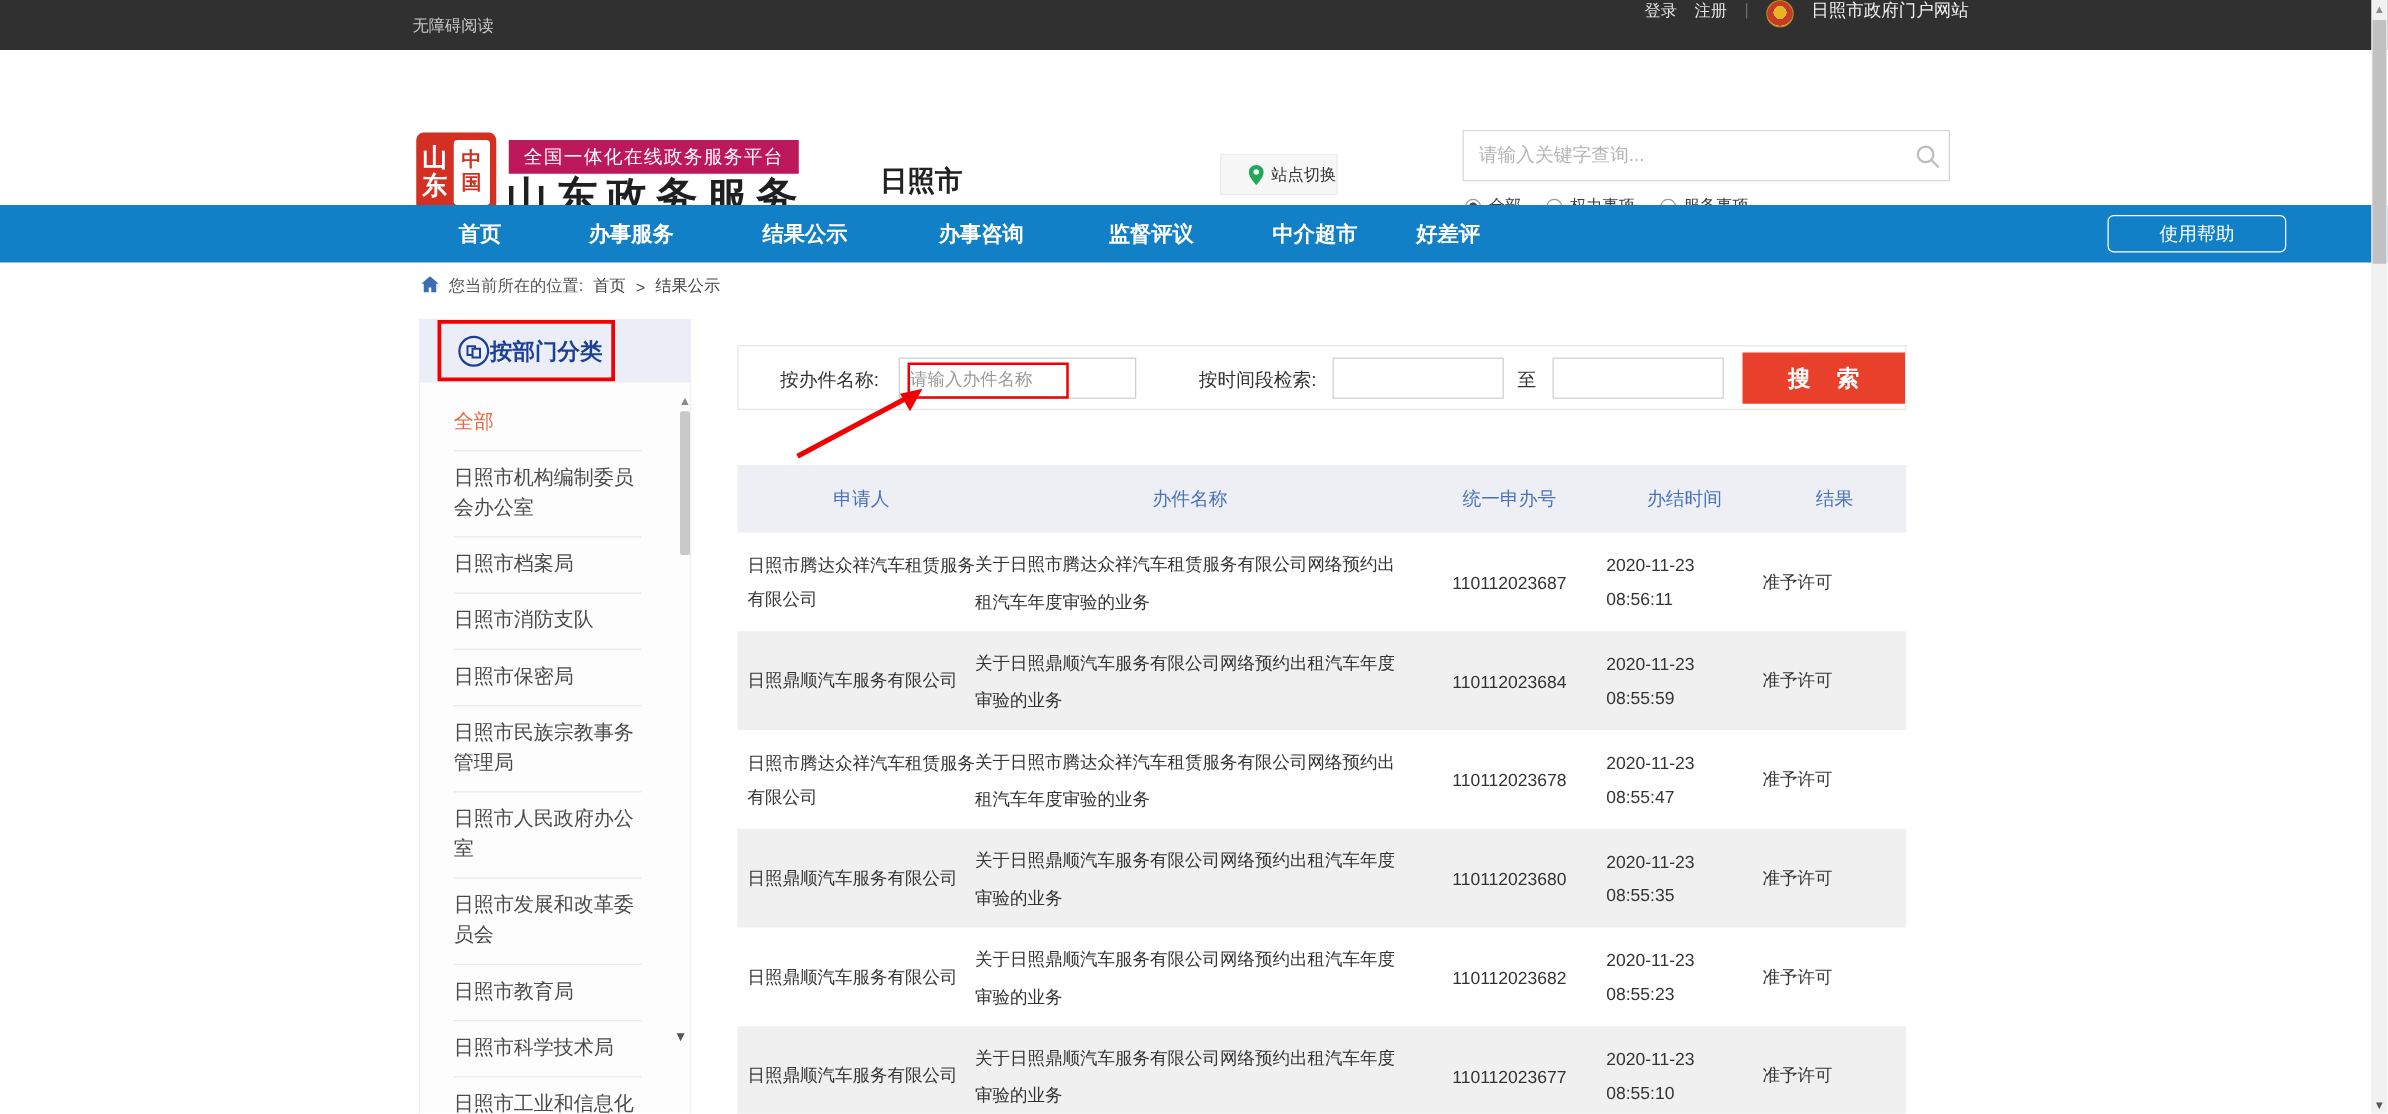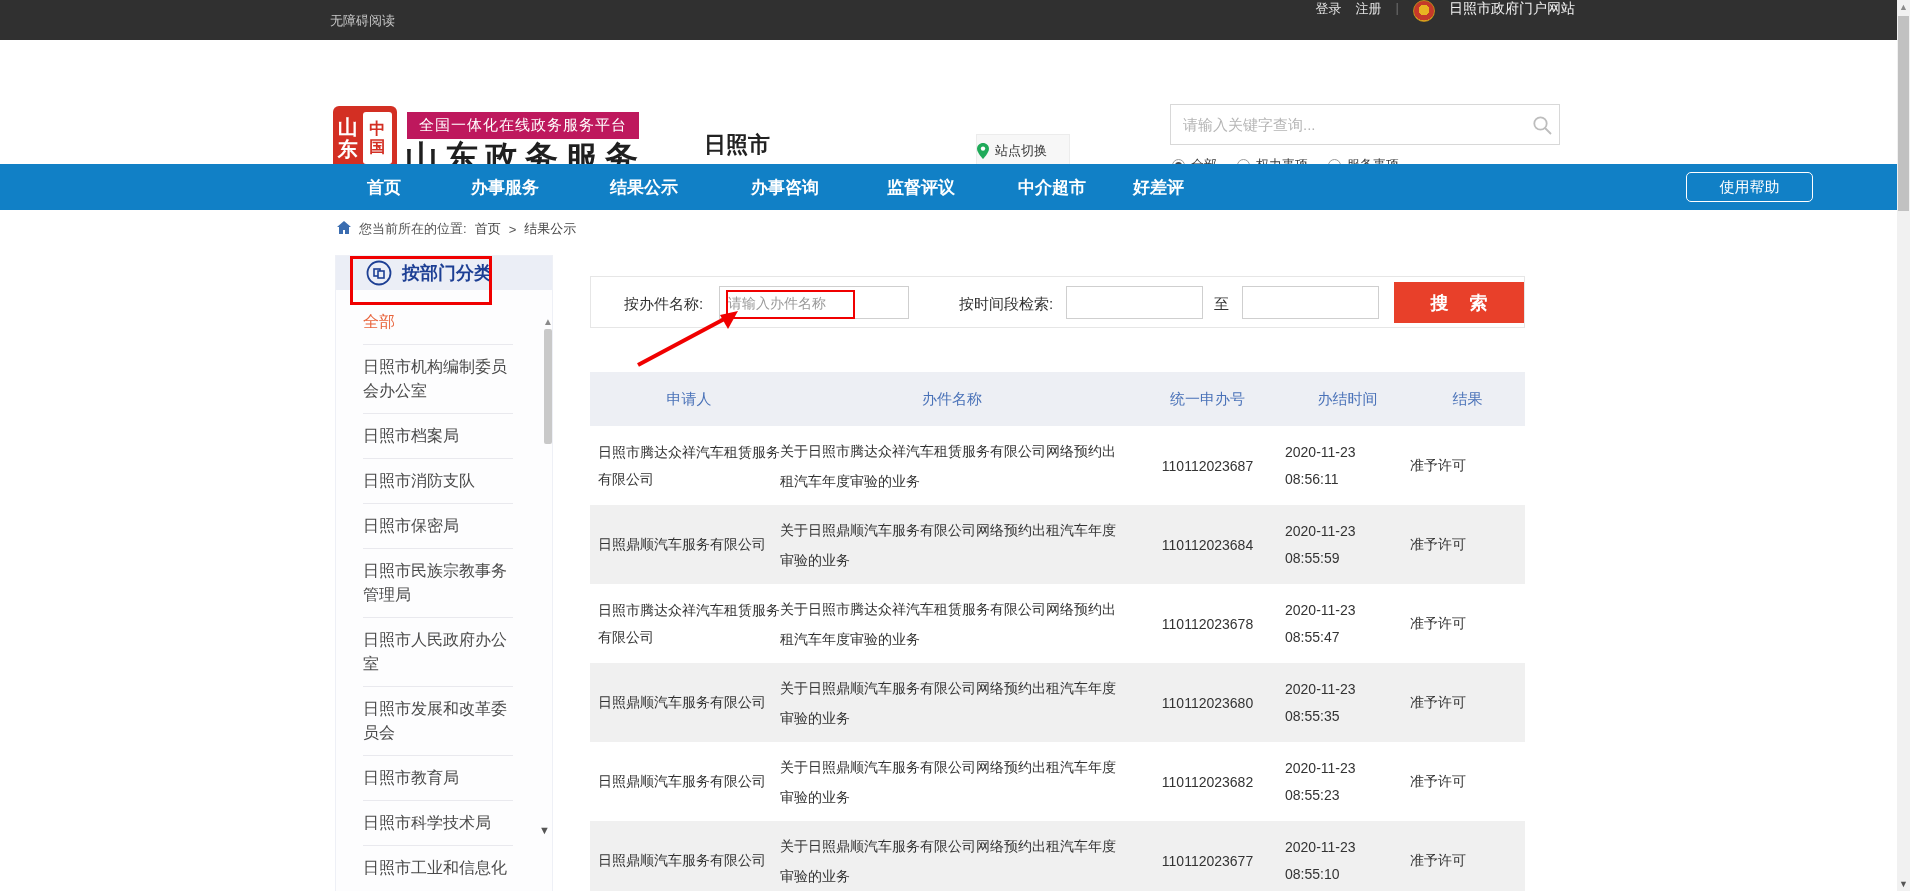--- a/index.html
+++ b/index.html
@@ -26,52 +26,52 @@
     align-items:center; justify-content:center; line-height:22px; }
   .seal-right { width:50%; margin:6px 5px 6px 0; background:#fff; border-radius:3px; color:#d32f23;
     font-size:16px; font-weight:bold; display:flex; flex-direction:column; align-items:center;
     justify-content:center; line-height:18px; }
   .plat-banner { position:absolute; left:407px; top:72px; background:#be185d; color:#fff;
     font-size:15px; padding:4px 12px; letter-spacing:1px; }
   .site-title { position:absolute; left:405px; top:96px; font-size:33px; font-weight:bold; color:#1f1f1f;
     letter-spacing:7px; }
   .city-name { position:absolute; left:704px; top:90px; font-size:22px; font-weight:bold; color:#222; }
   .site-switch { position:absolute; left:976px; top:83px; width:94px; height:33px; background:#f7f7f7;
-    border:1px solid #ececec; display:flex; align-items:center; justify-content:flex-start; gap:6px;
-    font-size:13px; color:#333; cursor:pointer;margin-top:11px; }
+    border:1px solid #ececec; display:flex; align-items:center; justify-content:flex-end; gap:6px;
+    font-size:13px; color:#333; cursor:pointer; }
   .pin-icon svg { display:block; }
   .kw-search { position:absolute; left:1170px; top:64px; width:390px; height:41px; border:1px solid #d8d8d8;
     background:#fff; display:flex; align-items:center; }
   .kw-input { flex:1; border:none; outline:none; font-size:15px; color:#333; padding:0 12px;
     font-family:"Liberation Sans","DejaVu Sans",sans-serif; background:transparent; }
   .kw-input::placeholder { color:#b5b5b5; }
   .mag-icon { width:34px; display:flex; justify-content:center; cursor:pointer; }
   .scopes { position:absolute; left:1172px; top:116px; display:flex; align-items:center; gap:20px; }
   .scope { display:flex; align-items:center; gap:6px; font-size:13px; color:#3c3c3c; cursor:pointer; }
   .radio { width:13px; height:13px; border-radius:50%; border:1px solid #9a9a9a; background:#fff;
     display:inline-flex; align-items:center; justify-content:center; }
   .radio.sel::after { content:""; width:7px; height:7px; border-radius:50%; background:#4a4a4a; }
 
   
   .navbar { position:absolute; left:0; top:164px; width:1910px; height:46px; background:#1180c6; }
   .nav-item { position:absolute; top:0; height:46px; display:flex; align-items:center; color:#fff;
     font-size:17px; font-weight:bold; cursor:pointer; }
-  .help-btn { position:absolute; left:1686px; top:172px; width:127px; height:30px; border:1px solid #fff;
+  .help-btn { position:absolute; left:1686px; top:172px; width:143px; height:30px; border:1px solid #fff;
     border-radius:5px; color:#fff; font-size:15px; display:flex; align-items:center; justify-content:center;
     cursor:pointer; background:transparent; }
 
   
   .breadcrumb { position:absolute; left:337px; top:220px; display:flex; align-items:center; gap:8px;
     font-size:13px; color:#555; }
   .crumb-link { cursor:pointer; color:#444; }
 
   
   .sidebar { position:absolute; left:335px; top:255px; width:218px; height:636px; background:#fdfdfe;
     border:1px solid #eef0f6; border-bottom:none; }
-  .sb-head { height:34px; background:#ebeef6; display:flex; align-items:center; gap:10px;
+  .sb-head { height:50px; background:#ebeef6; display:flex; align-items:center; 
     padding-left:30px; color:#1d3f94; font-size:18px; font-weight:bold; cursor:pointer; }
   .sb-icon svg { display:block; }
   .sb-list { padding:10px 0 0 27px; }
   .sb-item { width:150px; font-size:16px; color:#4a4a4a; line-height:24px; padding:10px 0;
     border-bottom:1px solid #e9e9ee; cursor:pointer; }
   .sb-item.active { color:#e8643c; }
   .sb-item:last-child { border-bottom:none; }
   .sb-scroll-up { position:absolute; left:207px; top:60px; font-size:10px; color:#8a8a8a; cursor:pointer; }
   .sb-thumb { position:absolute; left:208px; top:73px; width:8px; height:115px; background:#c9c9c9;
     border-radius:2px; cursor:pointer; }

